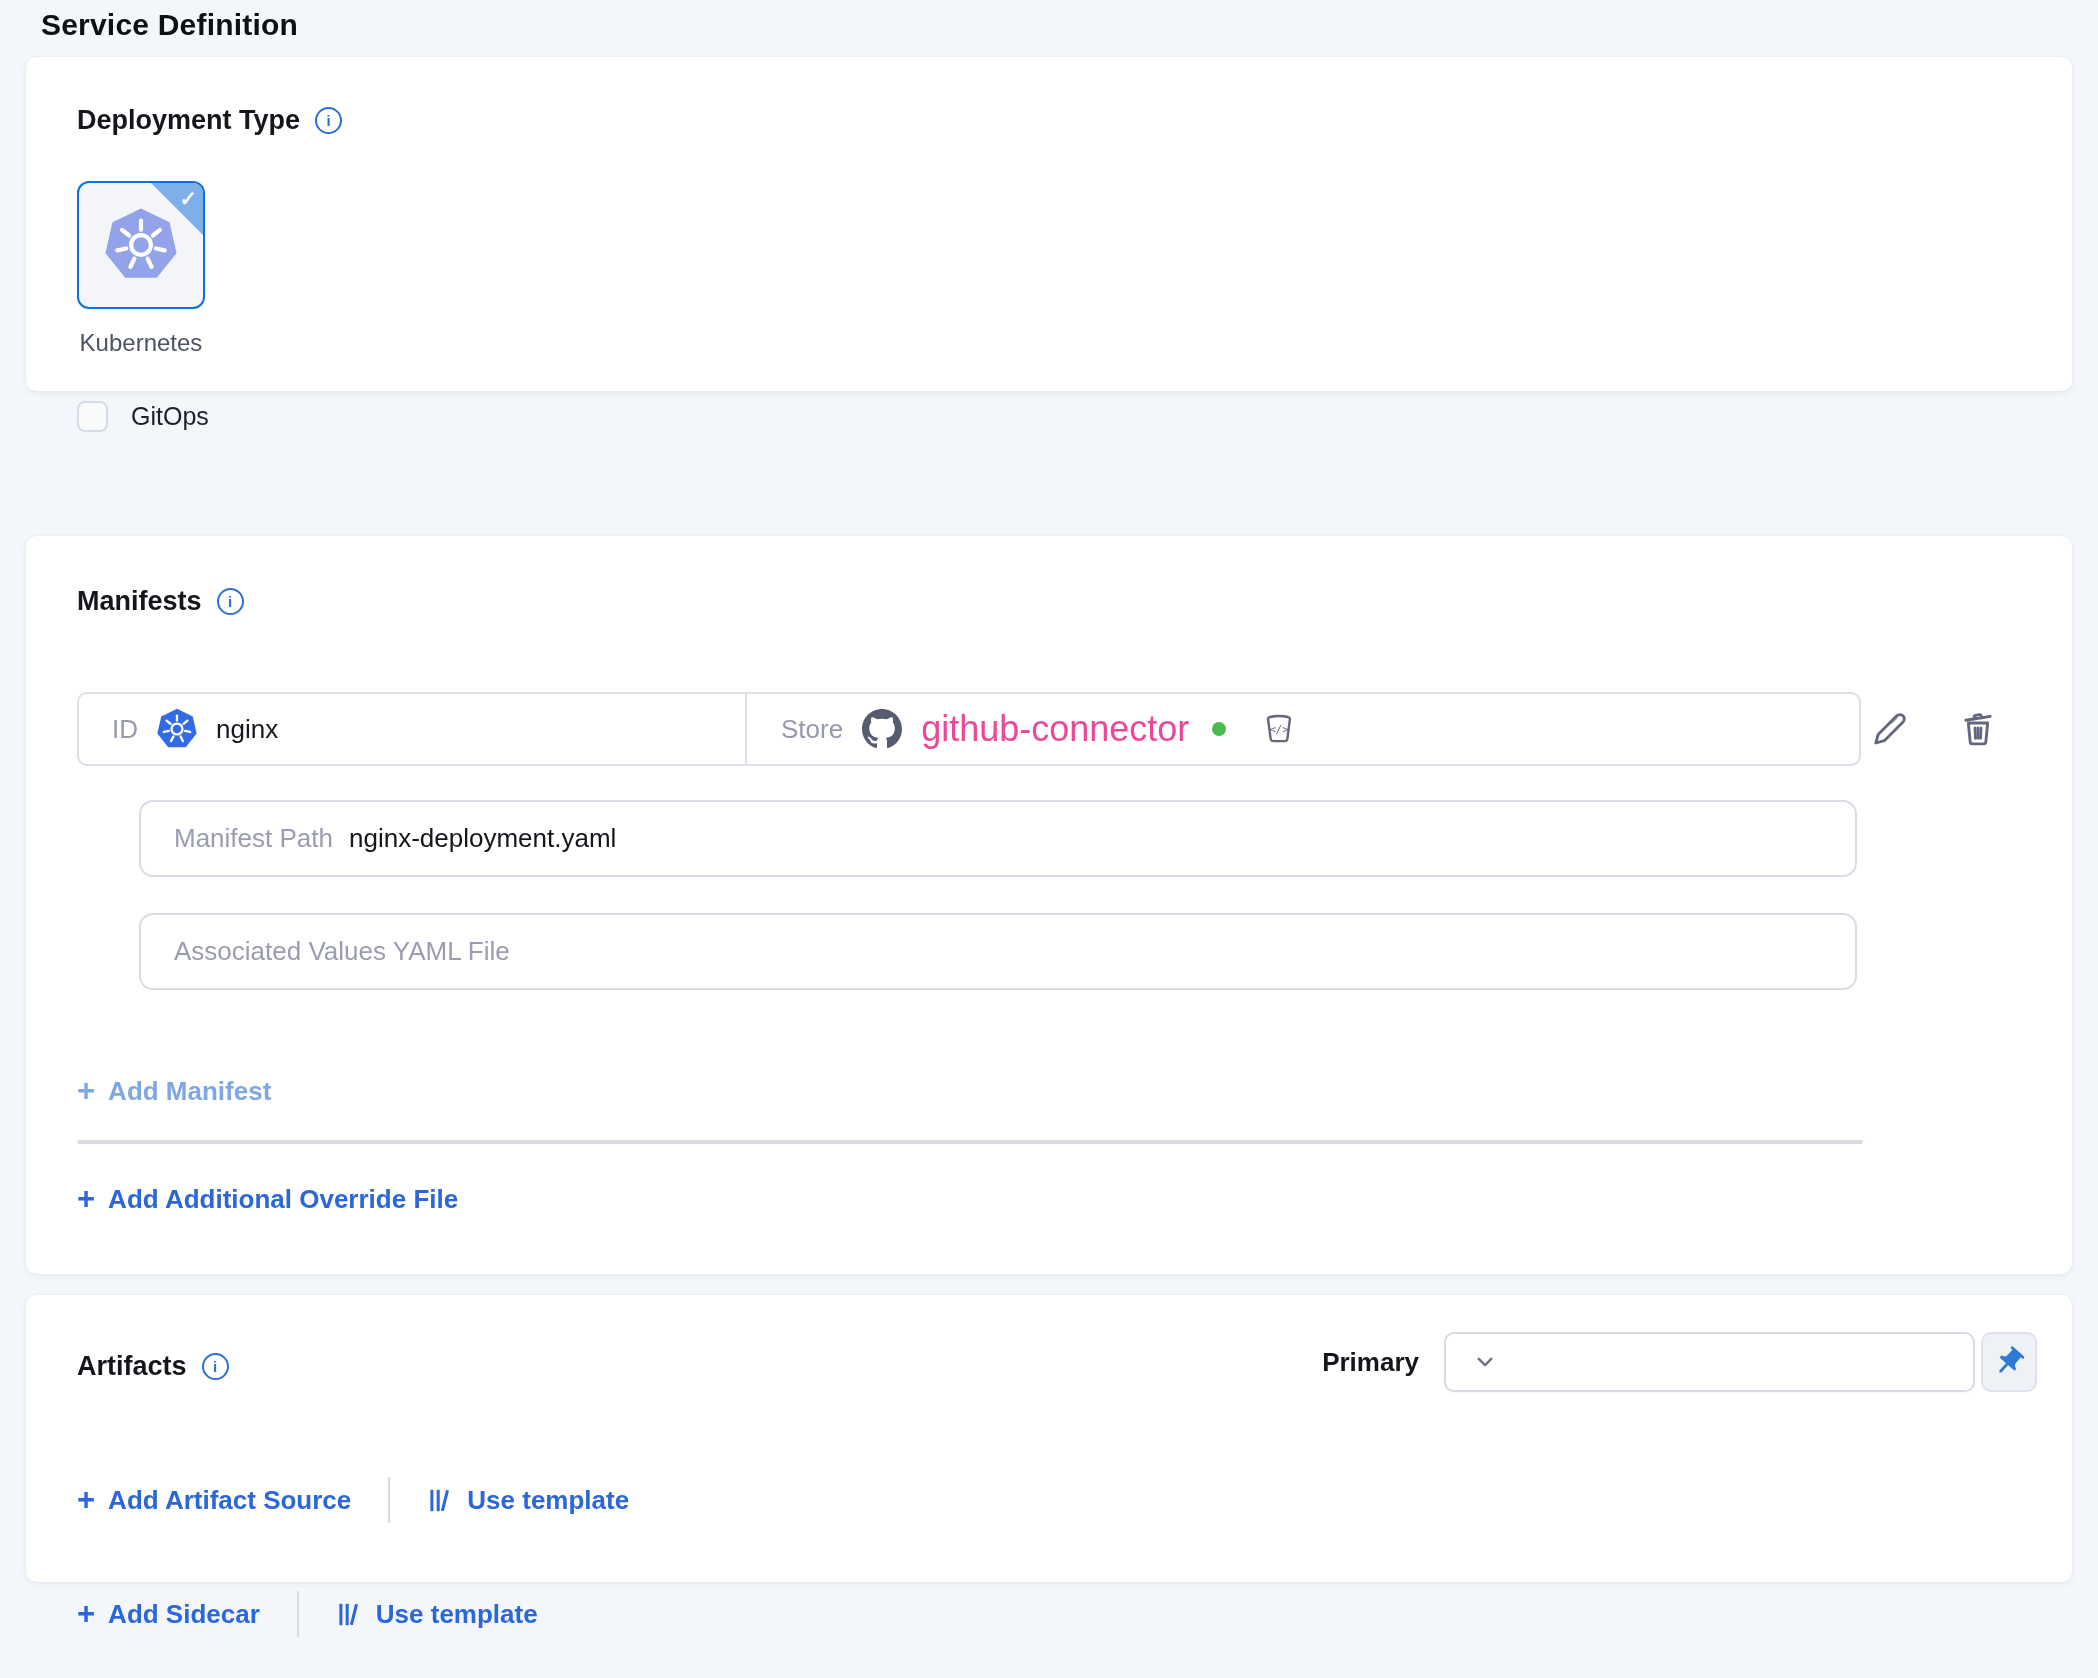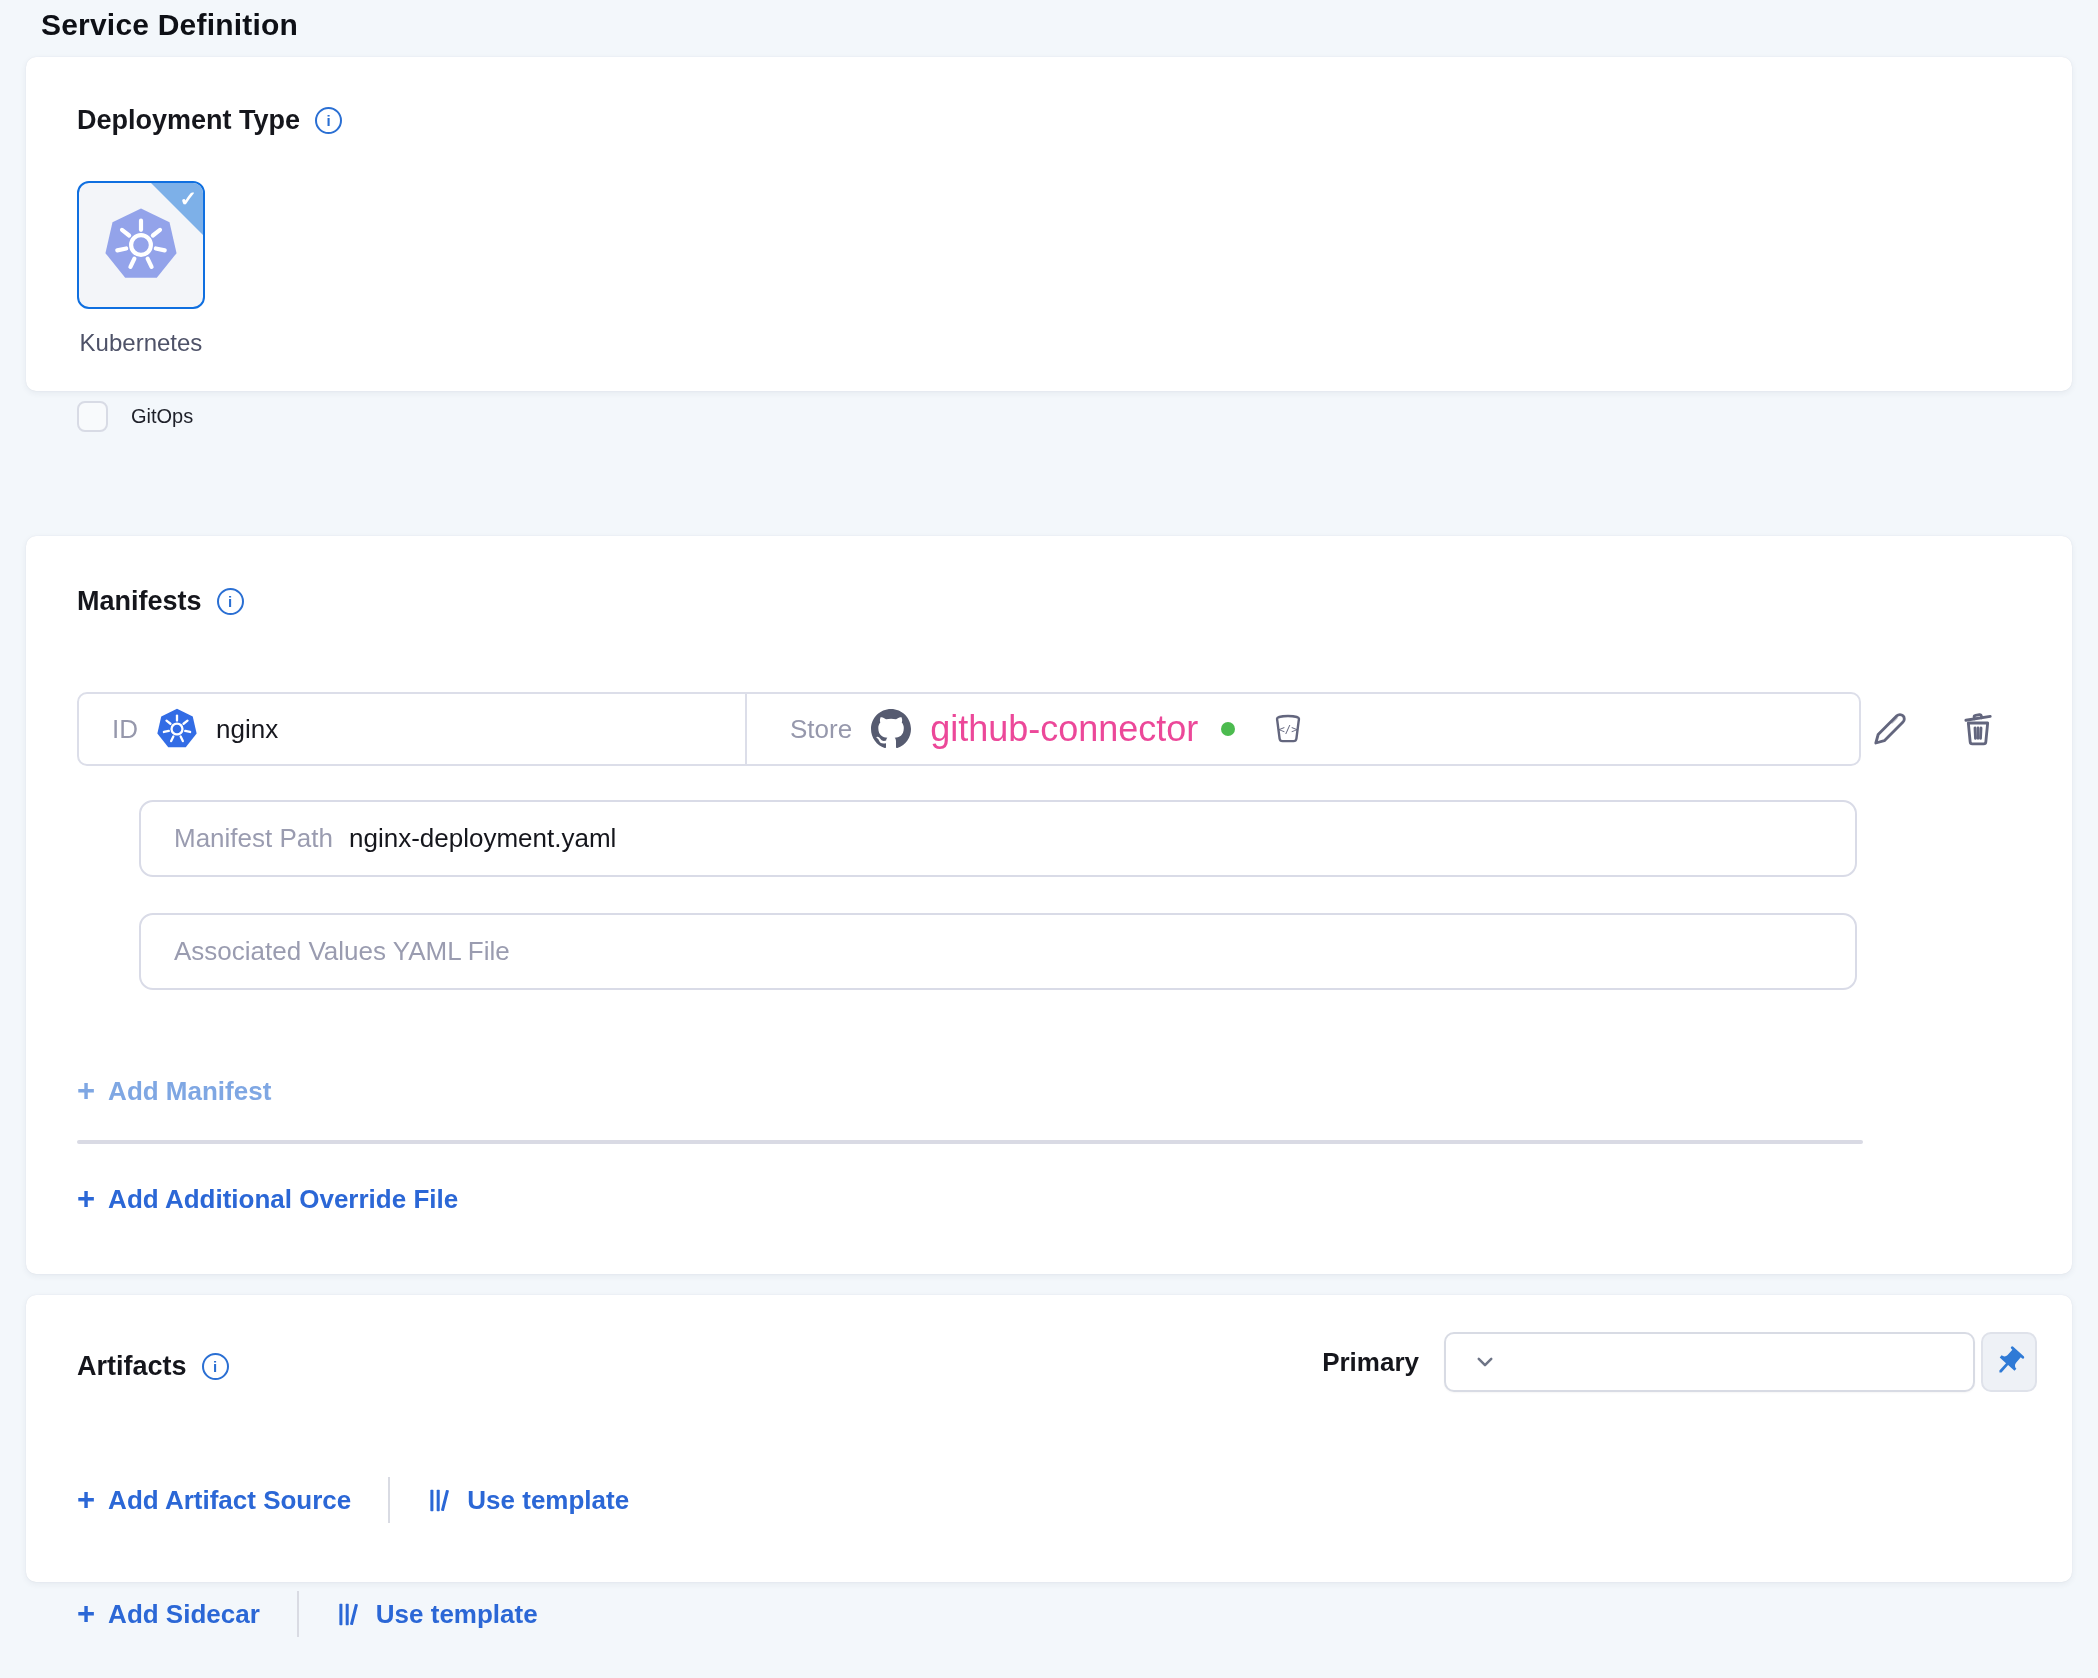--- a/index.html
+++ b/index.html
@@ -38,35 +38,35 @@
   }
   .tile-corner{position:absolute;top:-1px;right:-1px;width:0;height:0;
     border-top:54px solid #7db0e8;border-left:54px solid transparent;}
   .tile-check{position:absolute;top:4px;right:6px;color:#ffffff;font-size:21px;font-weight:700;}
   .k8s-big{width:76px;height:76px;color:#93a3ea;}
   .tile-label{position:absolute;left:51px;top:272px;width:128px;text-align:center;
     font-size:24px;color:#4e5268;}
   .gitops-row{position:absolute;left:51px;top:344px;display:flex;align-items:center;gap:23px;}
   .checkbox{width:31px;height:31px;box-sizing:border-box;border:2px solid #d8dbe5;
     background:#f8fafc;border-radius:8px;cursor:pointer;}
-  .gitops-label{font-size:20px;color:#1e2029;}
+  .gitops-label{font-size:25px;color:#1e2029;}
 
   
   .head-manifests{left:51px;top:50px;}
   .manifest-row{
     position:absolute;left:51px;top:156px;width:1784px;height:74px;box-sizing:border-box;
     border:2px solid #dcdee9;border-radius:10px;background:#fff;
     display:flex;align-items:stretch;cursor:pointer;
   }
   .id-part{width:668px;display:flex;align-items:center;gap:18px;padding-left:33px;
     border-right:2px solid #dcdee9;box-sizing:border-box;}
   .muted-label{font-size:26px;color:#9698ac;}
   .k8s-small{width:42px;height:42px;color:#326ce5;flex:none;}
   .value-text{font-size:26px;color:#17181f;}
-  .store-part{flex:1;display:flex;align-items:center;gap:19px;padding-left:43px;}
+  .store-part{flex:1;display:flex;align-items:center;gap:19px;padding-left:34px;}
   .github-icon{width:40px;height:40px;color:#565b70;flex:none;}
   .store-value{font-size:36px;color:#ec4899;}
   .green-dot{width:14px;height:14px;border-radius:50%;background:#4cbb4f;margin-left:4px;}
   .code-store-icon{width:36px;height:36px;color:#63667e;margin-left:16px;}
   .row-actions{position:absolute;top:172px;right:74px;display:flex;gap:48px;color:#63667e;}
   .row-actions svg{width:40px;height:40px;cursor:pointer;}
 
   .field{
     position:absolute;left:113px;width:1718px;height:77px;box-sizing:border-box;
     border:2px solid #d9dbe7;border-radius:14px;background:#fff;

